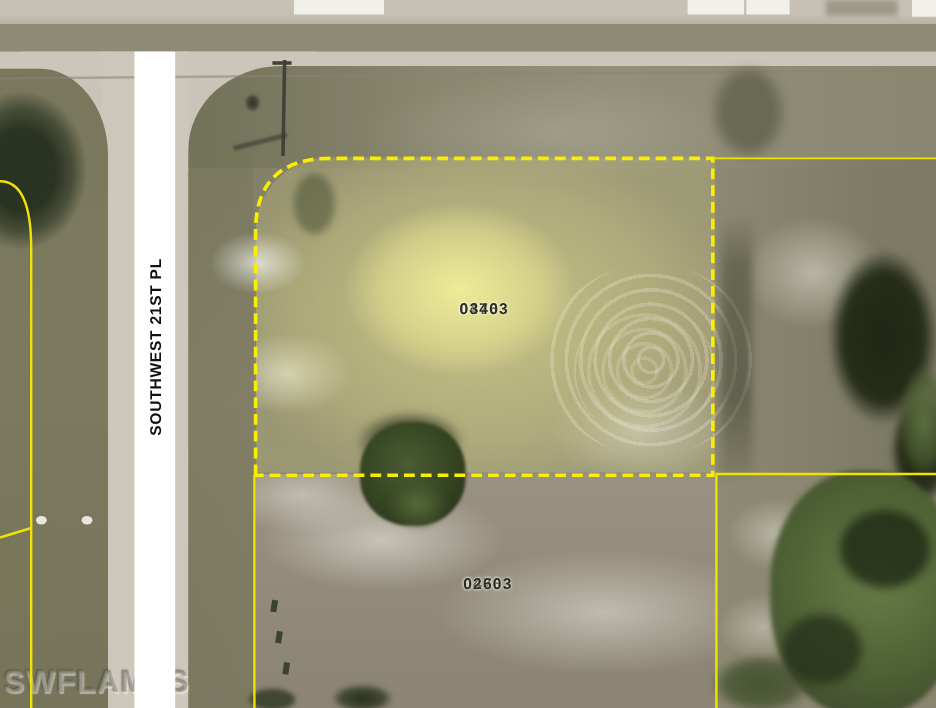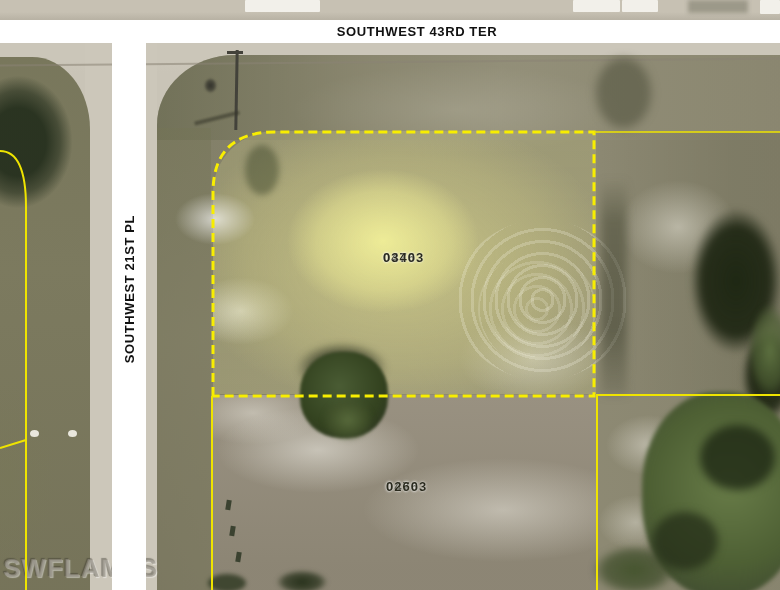--- a/index.html
+++ b/index.html
@@ -216,23 +216,20 @@
   <svg id="boundary-svg" width="780" height="590" viewBox="0 0 780 590" fill="none">
     <path d="M 213 396 L 213 193 Q 213 132 275 132 L 594 132 L 594 396 Z" stroke="#f8ee00" stroke-width="3" stroke-dasharray="9 5"></path>
     <path d="M 594 132 L 780 132" stroke="#efe400" stroke-width="1.6"></path>
     <path d="M 596 395 L 780 395" stroke="#efe400" stroke-width="2"></path>
     <path d="M 597 396 L 597 590" stroke="#efe400" stroke-width="2"></path>
     <path d="M 212 396 L 212 590" stroke="#efe400" stroke-width="2"></path>
     <path d="M 0 151 Q 26 151 26 207 L 26 590" stroke="#efe400" stroke-width="2"></path>
     <path d="M 0 448 L 26 440" stroke="#efe400" stroke-width="2"></path>
   </svg>
 
-  <div id="band-h">
-    <span class="street-name">SOUTHWEST 43RD TER</span>
-  </div>
   <div id="band-v">
     <span class="street-name">SOUTHWEST 21ST PL</span>
   </div>
 
   <div class="lot-label" id="lot-label-1">
     <span>04763</span>
     <span>0340</span>
   </div>
   <div class="lot-label" id="lot-label-2">
     <span>04763</span>

